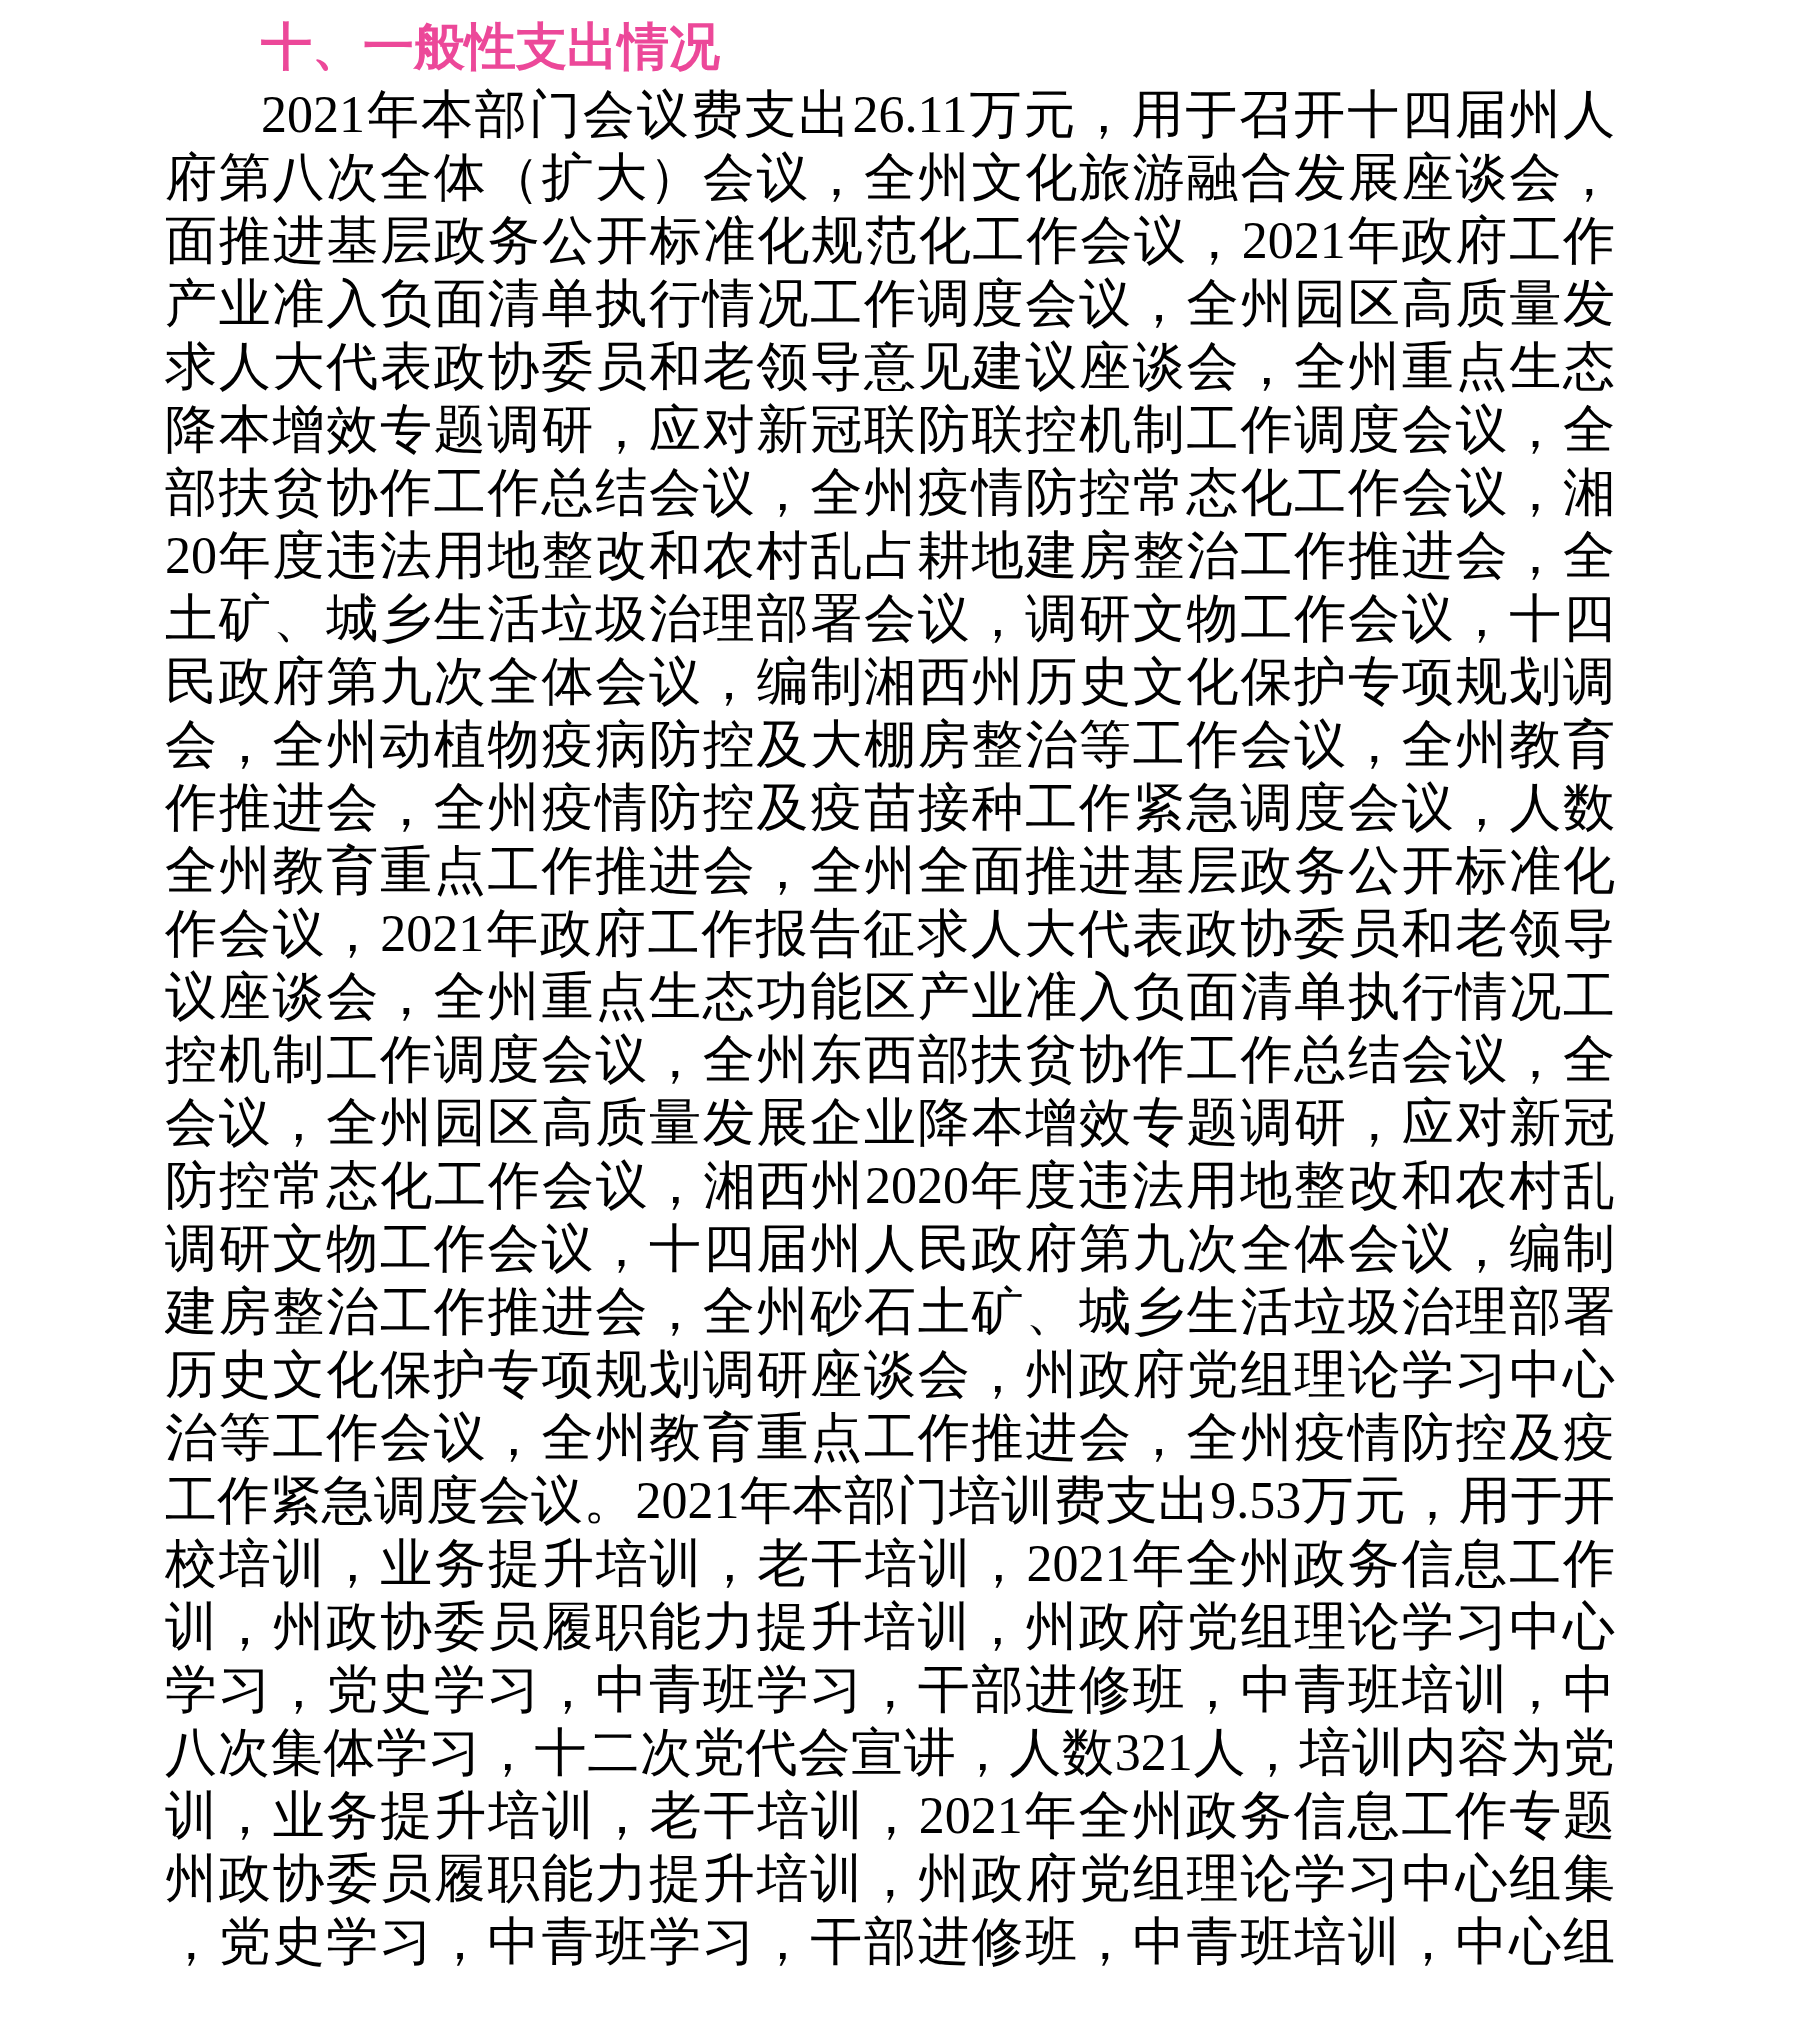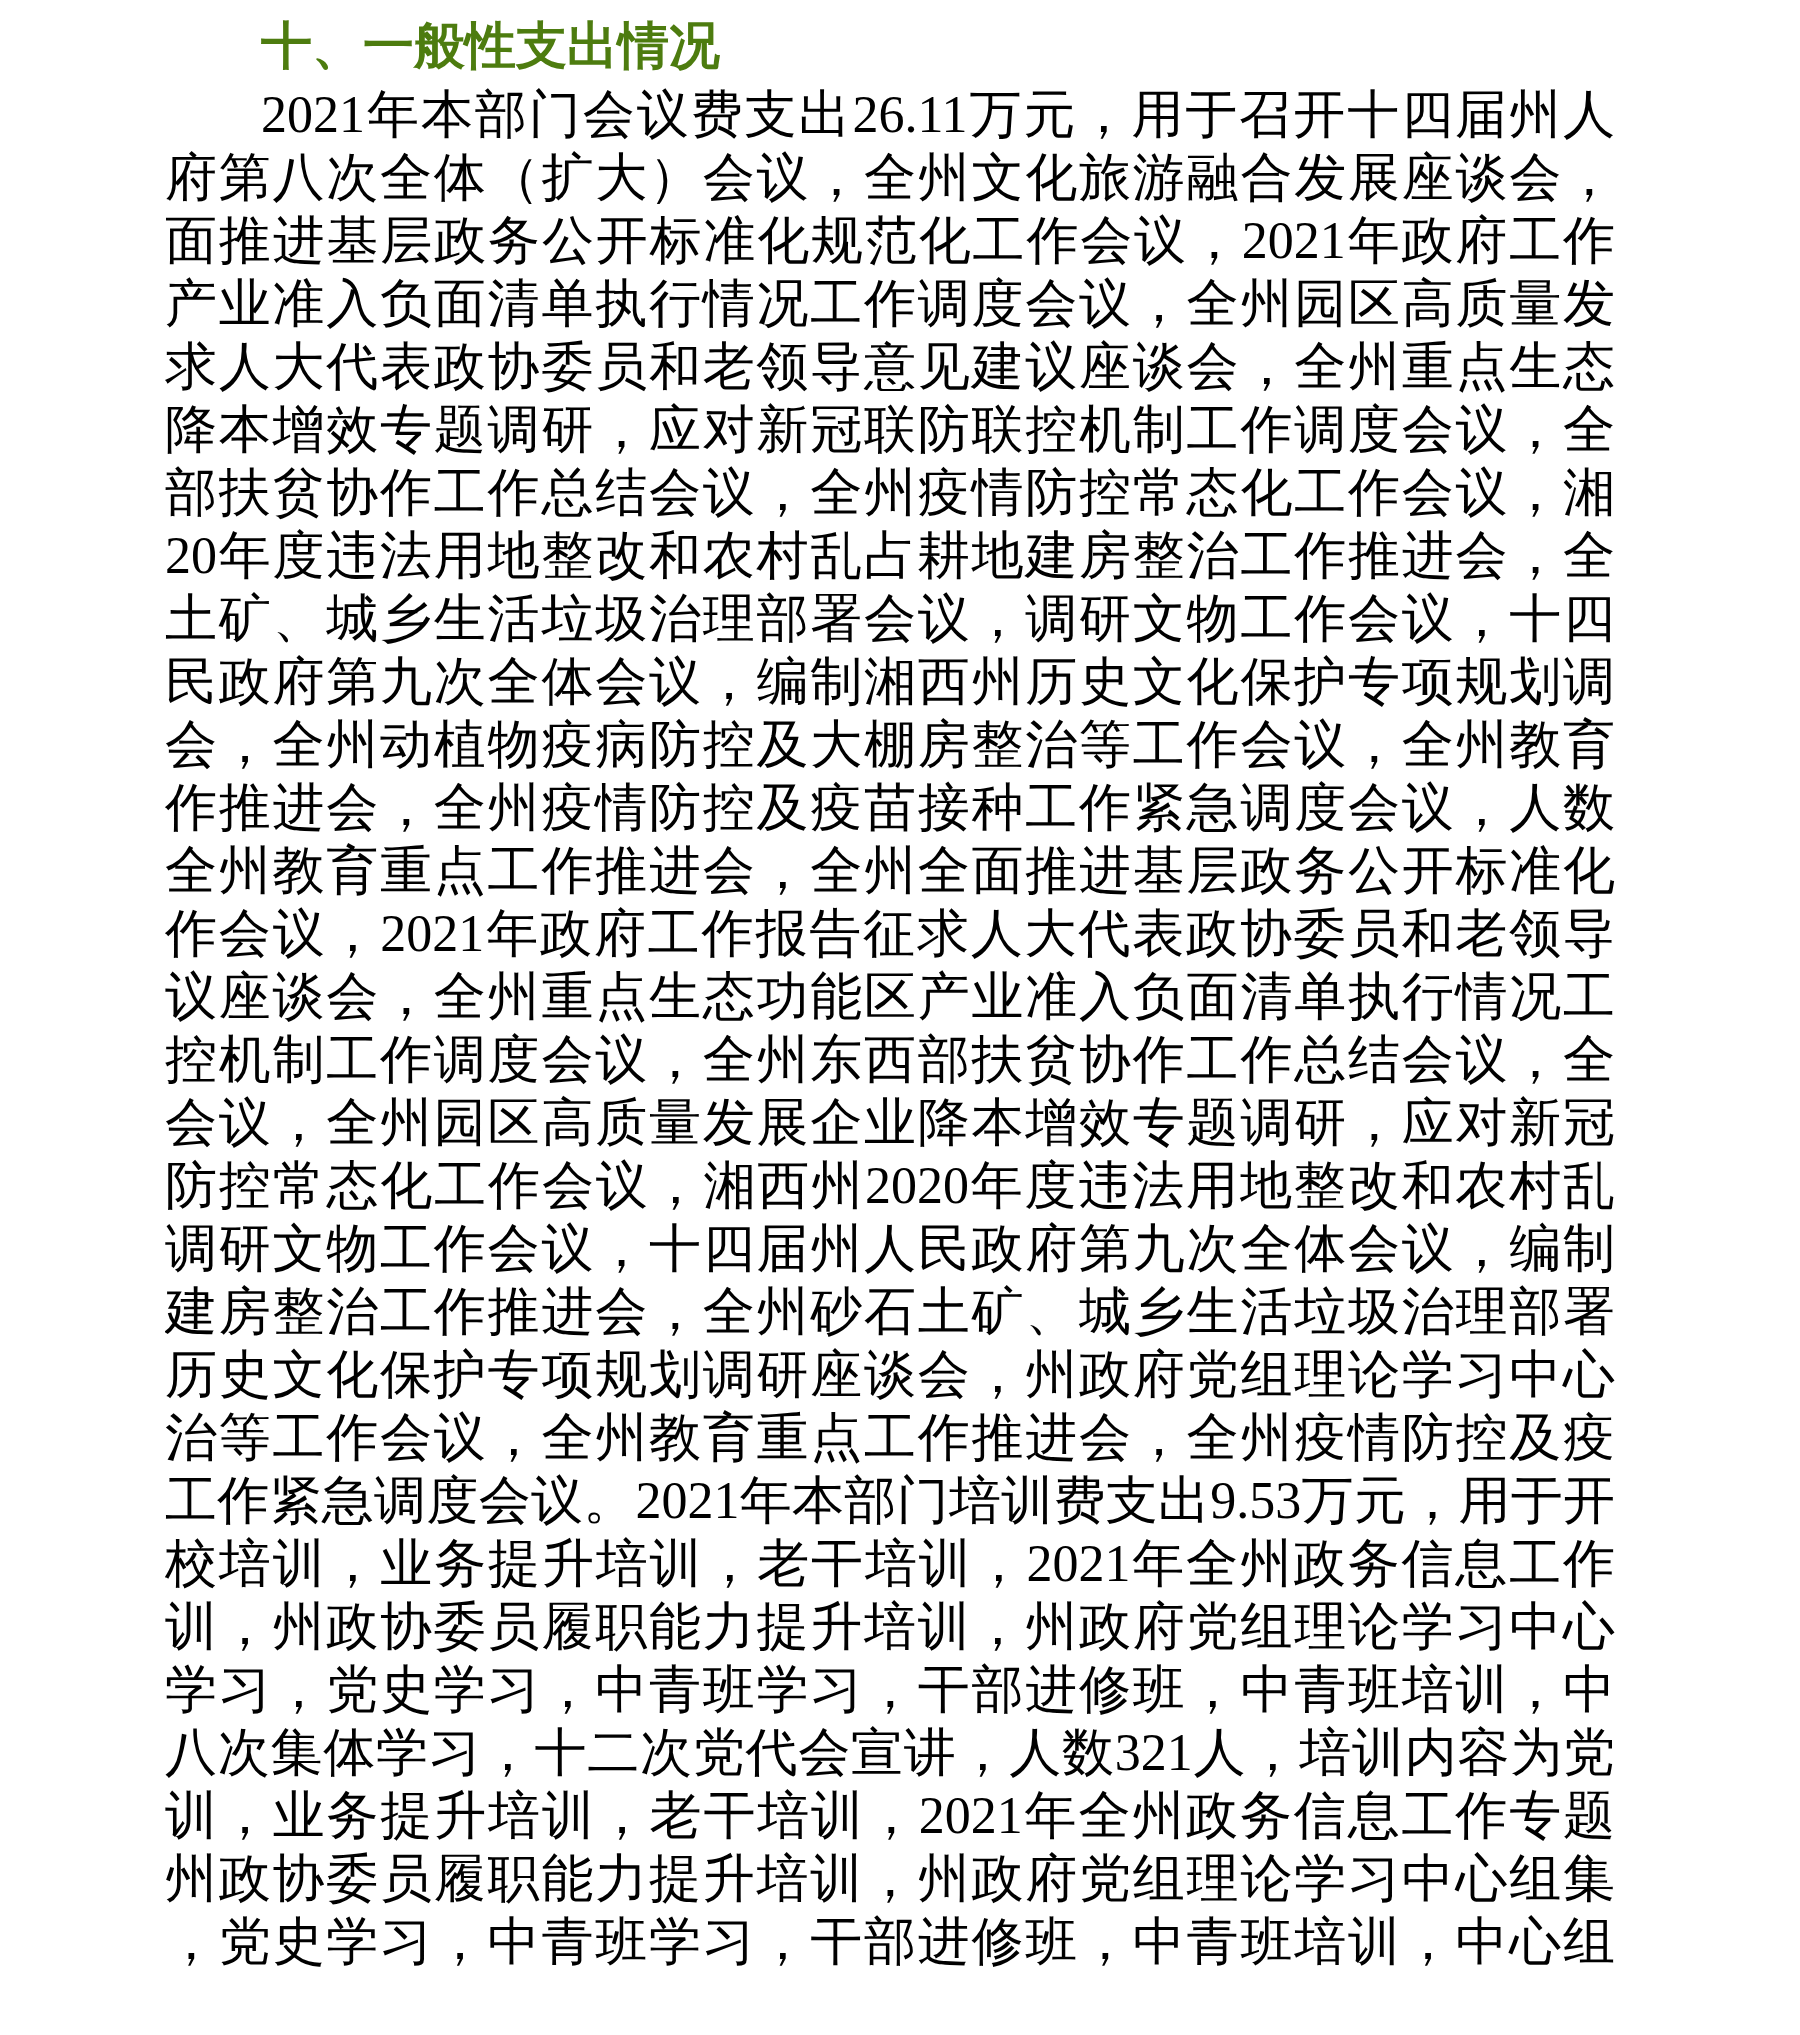--- a/index.html
+++ b/index.html
@@ -15,28 +15,28 @@
   }
   .page {
     position: absolute;
     left: 165px;
     top: 10.2px;
     width: 1450px;
     color: #000000;
   }
   .doc-title {
     margin: 0;
-    font-family: Liberation Serif, serif;
+    font-family: Liberation Sans, sans-serif;
     font-weight: bold;
     font-size: 51px;
     line-height: 73px;
     height: 73px;
     text-indent: 96px;
     white-space: nowrap;
-    color: #4d7c0f;
+    color: #ec4899;
   }
   .lines {
     width: 1450px;
   }
   .line {
     font-family: "Liberation Serif", "DejaVu Serif", serif;
     font-size: 52px;
     line-height: 63px;
     height: 63px;
     overflow: hidden;

